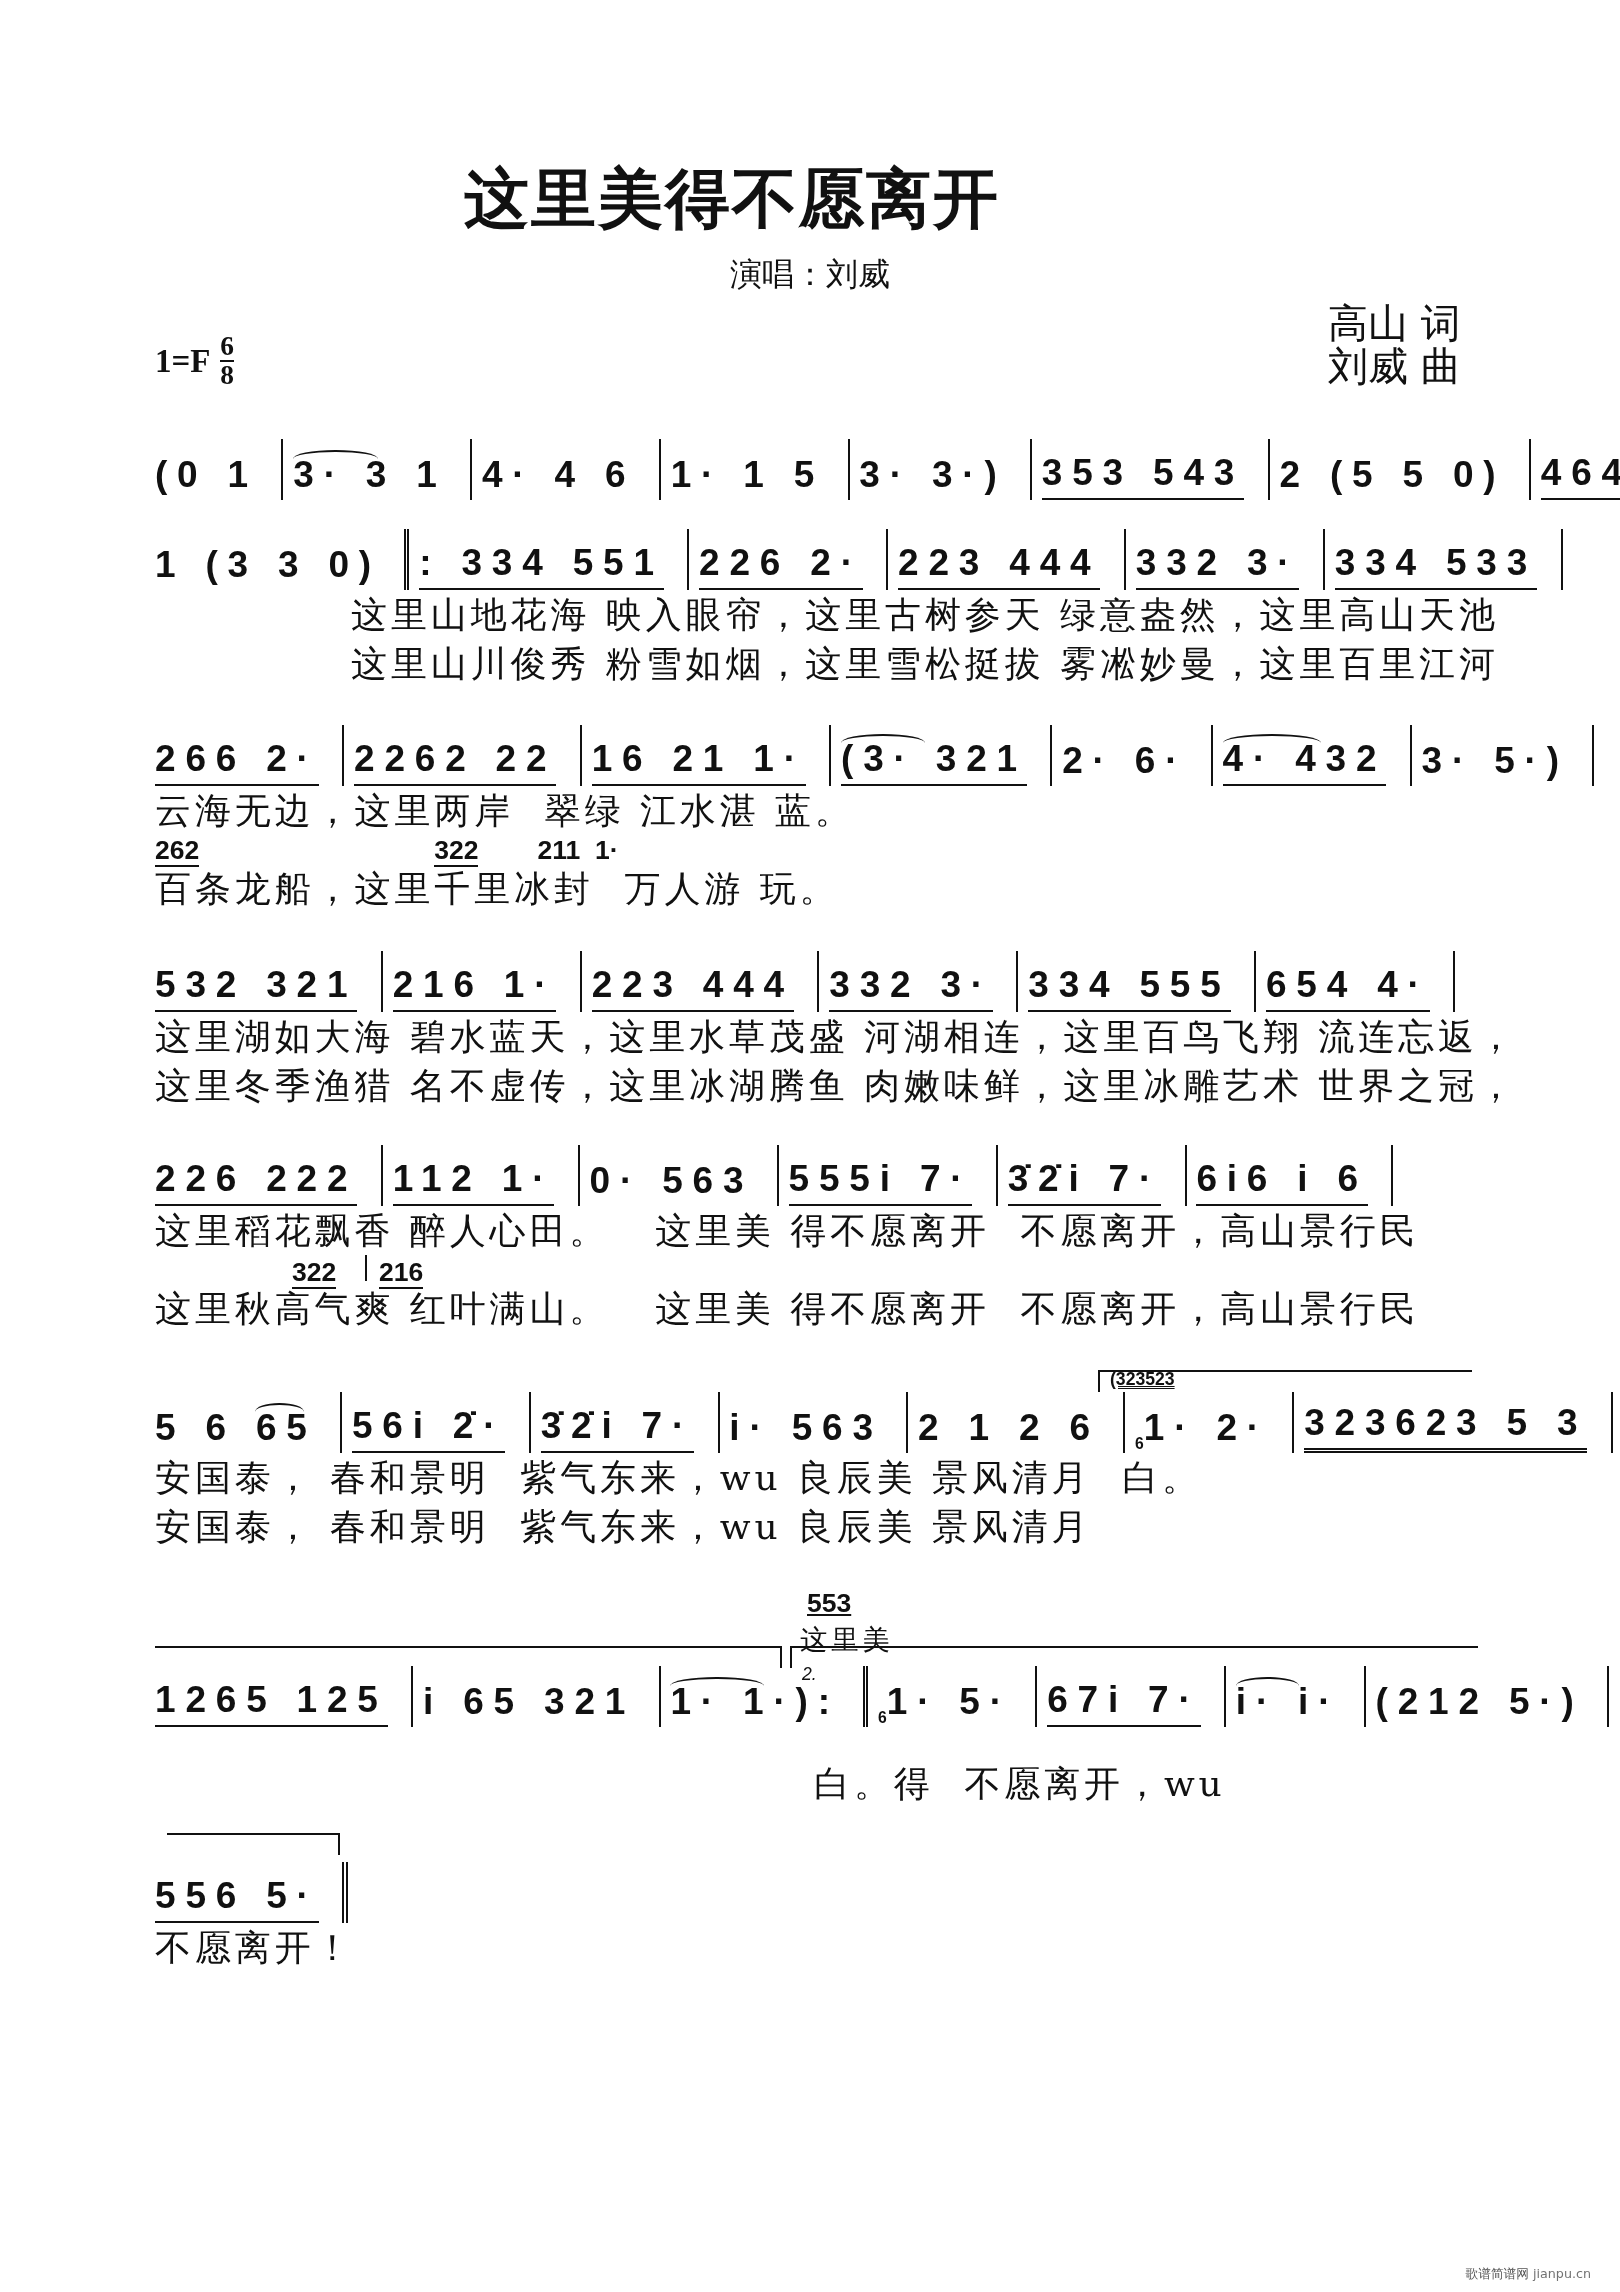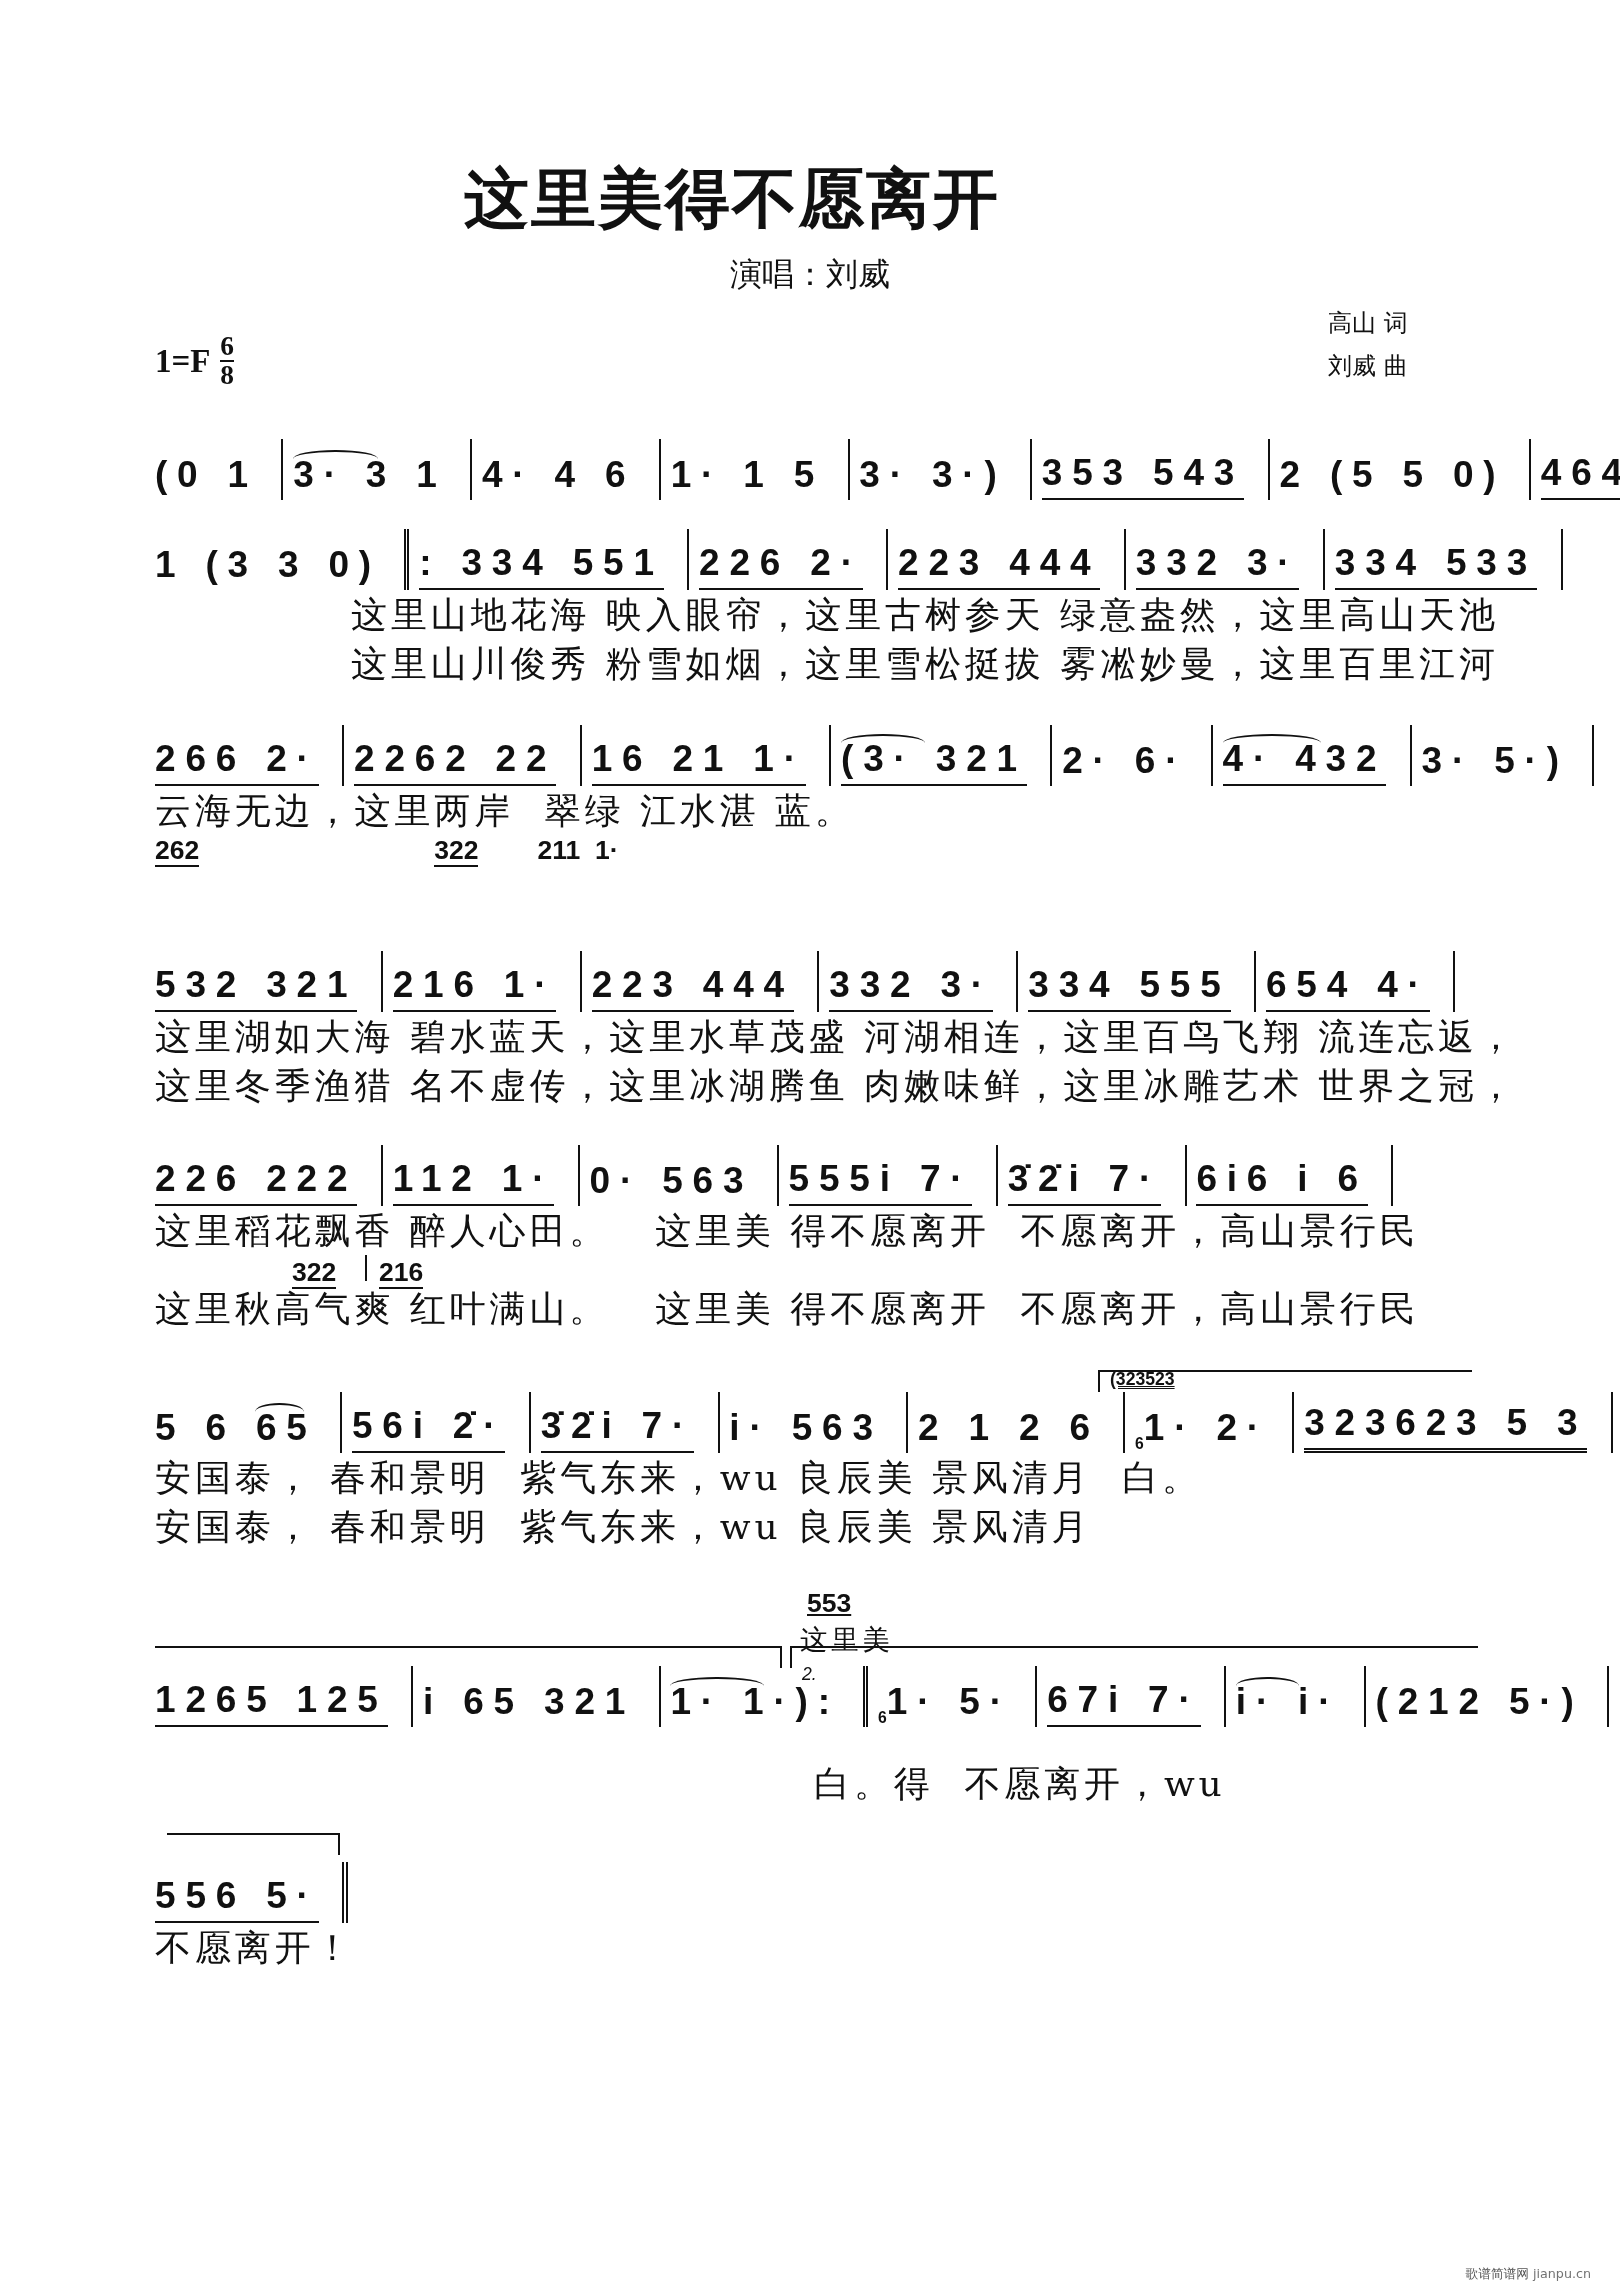--- a/index.html
+++ b/index.html
@@ -3,21 +3,21 @@
 <meta charset="utf-8">
 <style>
   html, body { margin: 0; padding: 0; background: #ffffff; }
   body { width: 1620px; height: 2293px; position: relative; overflow: hidden;
          font-family: "Liberation Sans", sans-serif; color: #111; }
   .title { position: absolute; top: 155px; left: 0; width: 1464px; text-align: center;
            font-family: "DejaVu Serif", serif; font-weight: bold; font-size: 65px; letter-spacing: 2px; }
   .singer { position: absolute; top: 253px; left: 0; width: 1620px; text-align: center;
             font-family: "DejaVu Sans", sans-serif; font-size: 32px; }
   .credits { position: absolute; top: 302px; left: 1328px; font-family: "DejaVu Sans", sans-serif;
-             font-size: 24px; line-height: 43px; }
+             font-size: 40px; line-height: 43px; }
   .key { position: absolute; top: 333px; left: 155px; font-family: "Liberation Serif", serif;
          font-weight: bold; font-size: 33px; display: flex; align-items: center; gap: 9.8px; }
   .frac { display: inline-flex; flex-direction: column; align-items: center; font-size: 27.4px; line-height: 27.4px; }
   .frac span:first-child { border-bottom: 2px solid #111; }
 
   .row { position: absolute; left: 155px; width: 1323px; }
   .notes { position: relative; height: 61px; display: flex; align-items: flex-end; white-space: nowrap;
            font-family: "Liberation Sans", sans-serif; font-weight: bold; font-size: 37px; }
   .m { display: inline-flex; align-items: flex-end; padding: 0 9.8px; height: 61px; box-sizing: border-box;
        border-right: 2.9px solid #111; }
@@ -130,20 +130,21 @@
       </span>
     <span class="m">
         <span class="g u1">4· 432<i class="tie" style="width:60%"></i></span>
       </span>
     <span class="m last">
         <span class="g">3· 5·)</span>
       </span>
   </div>
   <div class="lyr">云海无边，这里两岸  翠绿 江水湛 蓝。</div>
   <div class="alt"><span class="u1">262</span><span style="display:inline-block;width:235px"></span><span class="u1">322</span><span style="display:inline-block;width:59px"></span><span>211  1·</span></div>
+  <div class="lyr">百条龙船，这里千里冰封  万人游 玩。</div>
 </div>
 
 <div class="row" style="top:951px;">
   <div class="notes">
     <span class="m first">
         <span class="g u1">532 321</span>
       </span>
     <span class="m">
         <span class="g u1">216 1·</span>
       </span>

